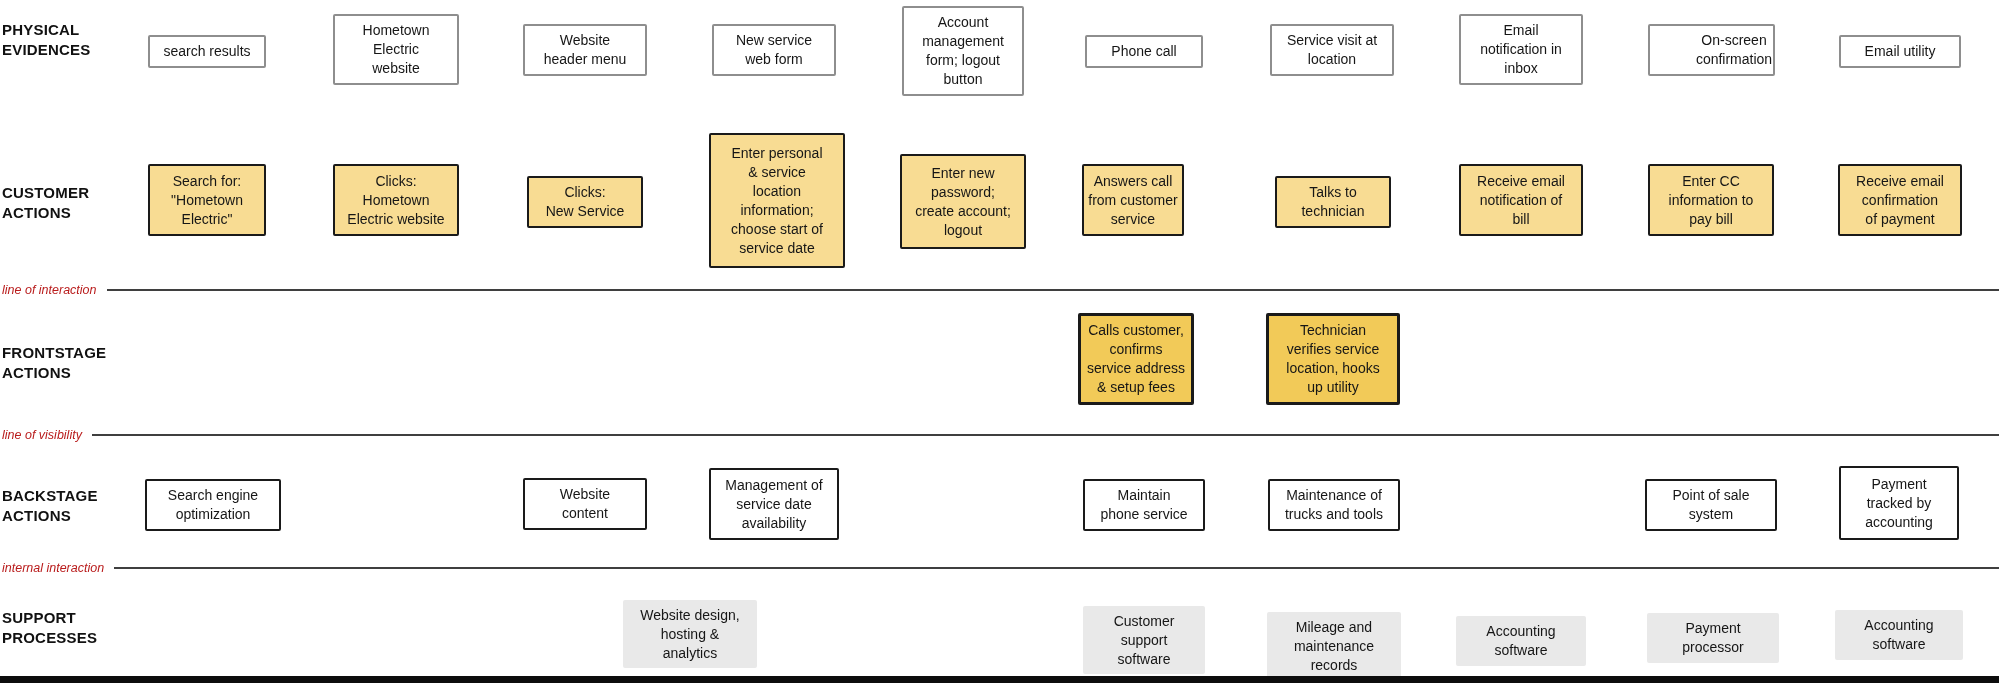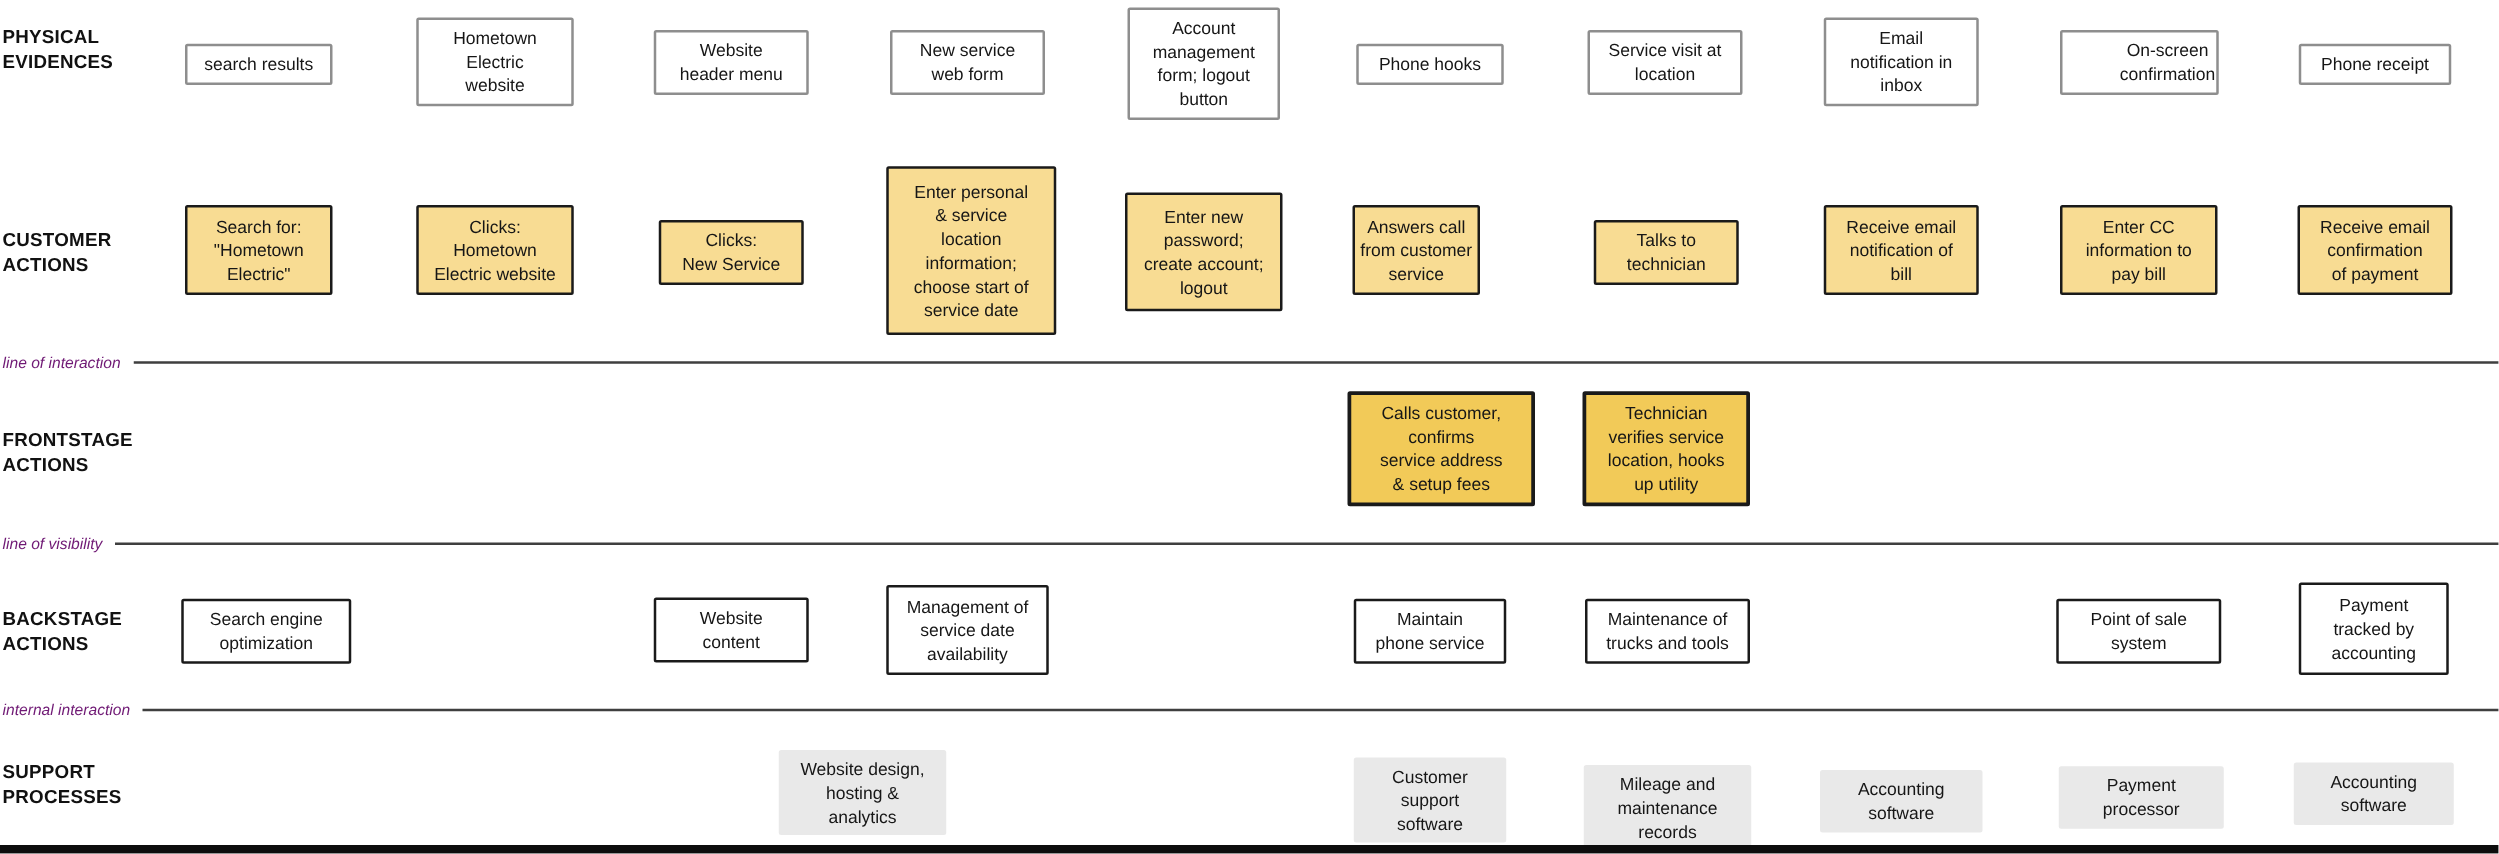--- a/index.html
+++ b/index.html
@@ -30,21 +30,21 @@
   .action{background:var(--customer-fill,#f8dc93);border:2.5px solid var(--action-border,#1a1a1a);}
   .front{background:var(--frontstage-fill,#f2ca58);border:3px solid var(--action-border,#1a1a1a);}
   .back{border:2.5px solid var(--action-border,#1a1a1a);}
   .support{background:var(--support-fill,#e9e9e9);border:none;}
   .divider{
     position:absolute;left:0;right:0;height:16px;
     display:flex;align-items:center;gap:10px;
     padding-left:2px;
   }
   .divider .d-label{
-    font-style:italic;font-size:12.5px;color:#701a75;white-space:nowrap;flex:0 0 auto;
+    font-style:italic;font-size:12.5px;color:#b91c1c;white-space:nowrap;flex:0 0 auto;
   }
   .divider .d-line{
     flex:1 1 auto;height:0;border-top:2px solid #3f3f3f;
   }
   .bottom-bar{
     position:absolute;left:0;top:676px;width:1999px;height:7px;background:#0d0d0d;
   }
 </style>
 </head>
 <body>
@@ -67,29 +67,29 @@
 Electric
 website</div>
   <div class="box evidence" style="left:523px;top:24px;width:124px;min-height:48px;">Website
 header menu</div>
   <div class="box evidence" style="left:712px;top:24px;width:124px;min-height:48px;">New service
 web form</div>
   <div class="box evidence" style="left:902px;top:6px;width:122px;min-height:88px;">Account
 management
 form; logout
 button</div>
-  <div class="box evidence" style="left:1085px;top:35px;width:118px;min-height:28px;">Phone hooks</div>
+  <div class="box evidence" style="left:1085px;top:35px;width:118px;min-height:28px;">Phone call</div>
   <div class="box evidence" style="left:1270px;top:24px;width:124px;min-height:48px;text-align:center;">Service visit at
 location</div>
   <div class="box evidence" style="left:1459px;top:14px;width:124px;min-height:70px;">Email
 notification in
 inbox</div>
   <div class="box evidence" style="left:1648px;top:24px;width:127px;min-height:48px;padding-left:48px;">On-screen
 confirmation</div>
-  <div class="box evidence" style="left:1839px;top:35px;width:122px;min-height:28px;">Phone receipt</div>
+  <div class="box evidence" style="left:1839px;top:35px;width:122px;min-height:28px;">Email utility</div>
 
   <div class="box action" style="left:148px;top:164px;width:118px;min-height:72px;">Search for:
 "Hometown
 Electric"</div>
   <div class="box action" style="left:333px;top:164px;width:126px;min-height:72px;">Clicks:
 Hometown
 Electric website</div>
   <div class="box action" style="left:527px;top:176px;width:116px;min-height:50px;">Clicks:
 New Service</div>
   <div class="box action" style="left:709px;top:133px;width:136px;min-height:135px;">Enter personal
@@ -115,21 +115,21 @@
 pay bill</div>
   <div class="box action" style="left:1838px;top:164px;width:124px;min-height:72px;">Receive email
 confirmation
 of payment</div>
 
   <div class="divider" style="top:282px;">
     <span class="d-label">line of interaction</span>
     <span class="d-line"></span>
   </div>
 
-  <div class="box front" style="left:1078px;top:313px;width:150px;min-height:92px;">Calls customer,
+  <div class="box front" style="left:1078px;top:313px;width:116px;min-height:92px;">Calls customer,
 confirms
 service address
 &amp; setup fees</div>
   <div class="box front" style="left:1266px;top:313px;width:134px;min-height:92px;">Technician
 verifies service
 location, hooks
 up utility</div>
 
   <div class="divider" style="top:427px;">
     <span class="d-label">line of visibility</span>

